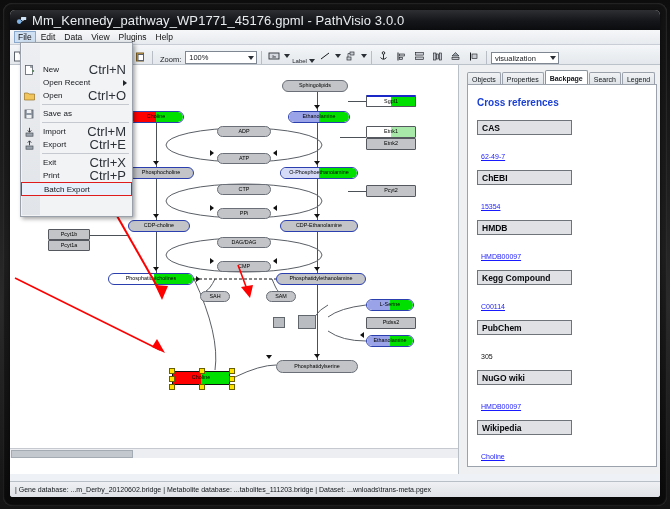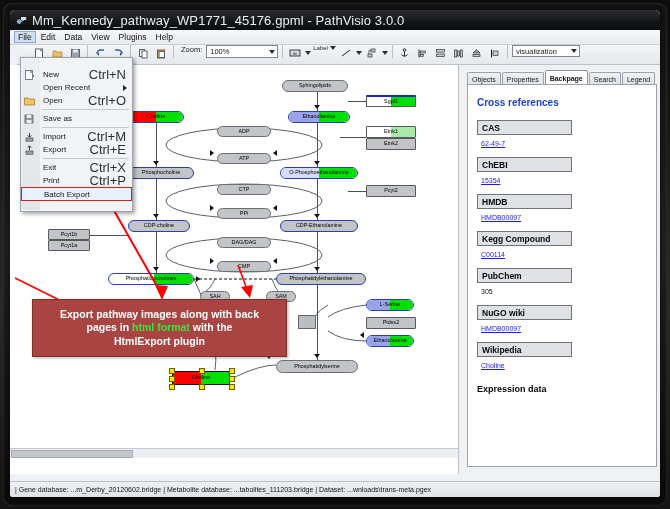--- a/index.html
+++ b/index.html
@@ -40,24 +40,24 @@
     position:absolute;left:0;top:20px;width:100%;height:15px;
     background:linear-gradient(180deg,#f6f7f9 0%,#e7eaee 100%);
     border-bottom:1px solid #c9ced6;
     display:flex;align-items:center;padding-left:4px;box-sizing:border-box;
   }
   .menubar .mi{font-size:8.5px;color:#101010;padding:1px 4px;margin-right:1px;}
   .menubar .mi.open{background:#cfe0f3;border:1px solid #8aa9cc;padding:0 3px;}
 
   
   .toolbar{
-    position:absolute;left:7px;top:35px;width:100%;height:20px;
+    position:absolute;left:0;top:35px;width:100%;height:20px;
     background:linear-gradient(180deg,#f4f6f8 0%,#e4e8ec 100%);
     border-bottom:1px solid #bcc2ca;
-    display:flex;align-items:flex-start;padding-left:14px;box-sizing:border-box;
+    display:flex;align-items:flex-end;padding-left:0;box-sizing:border-box;
     gap:2px;
   }
   .tbtn{width:14px;height:14px;display:flex;align-items:center;justify-content:center;
         border:1px solid transparent;border-radius:2px;}
   .sep{width:1px;height:13px;background:#b8bec6;margin:0 2px;}
   .zoomlbl{font-size:7.5px;color:#15181c;margin:0 2px 0 3px;}
   .combo{
     height:13px;border:1px solid #7f8792;background:#fff;
     display:flex;align-items:center;font-size:7.5px;color:#15181c;
     padding-left:3px;box-sizing:border-box;position:relative;
@@ -100,24 +100,24 @@
      border-left:4px solid #111;}
   .arrow-l{position:absolute;width:0;height:0;
      border-top:3px solid transparent;border-bottom:3px solid transparent;
      border-right:4px solid #111;}
 
   
   .handle{position:absolute;width:3.5px;height:3.5px;background:#ffe400;border:.7px solid #6a6000;z-index:9;}
 
   
   .filemenu{
-    position:absolute;left:10px;top:47px;width:113px;
+    position:absolute;left:10px;top:32px;width:113px;
     background:#f2f3f5;border:1px solid #9aa1ab;
     box-shadow:2px 2px 4px rgba(0,0,0,.35);z-index:40;
-    padding:10px 0;box-sizing:border-box;
+    padding:20px 0;box-sizing:border-box;
   }
   .filemenu .strip{position:absolute;left:1px;top:1px;bottom:1px;width:18px;
     background:linear-gradient(180deg,#eceef1,#e1e4e8);}
   .fmi{position:relative;height:13px;display:flex;align-items:center;
        font-size:8px;color:#14171b;padding-left:22px;box-sizing:border-box;}
   .fmi .acc{position:absolute;right:6px;font-size:13px;color:#2c3138;}
   .fmi.dis,.fmi.dis .acc{color:#a4aab2;}
   .fmi .ic{position:absolute;left:3px;top:2px;width:11px;height:10px;}
   .fmi .sub{position:absolute;right:5px;width:0;height:0;
      border-top:3px solid transparent;border-bottom:3px solid transparent;
@@ -149,21 +149,21 @@
        border:1px solid #9ba2ab;border-bottom:none;margin-right:1px;
        display:flex;align-items:center;border-radius:2px 2px 0 0;}
   .tab.active{background:#fff;height:14px;font-weight:bold;border-color:#8a929c;}
   .tabline{position:absolute;left:8px;top:19px;width:190px;height:1px;background:#9ba2ab;}
   .sidebody{position:absolute;left:8px;top:20px;width:190px;height:382px;
         background:#fff;border:1px solid #9ba2ab;border-top:none;
         box-sizing:border-box;overflow:hidden;padding:8px 9px;}
   .xrefs-title{font-size:10px;font-weight:bold;color:#1a3fd4;margin:4px 0 12px 0;}
   .xbox{border:1px solid #6f747b;background:#dfe1e4;width:95px;height:15px;
         display:flex;align-items:center;padding-left:4px;box-sizing:border-box;
-        font-size:8.5px;font-weight:bold;color:#05070a;margin-bottom:5px;}
+        font-size:8.5px;font-weight:bold;color:#05070a;margin-bottom:18px;}
   .xval{font-size:7px;color:#1a1aff;text-decoration:underline;margin:0 0 10px 4px;}
   .xval.plain{color:#111;text-decoration:none;}
   .exprdata{font-size:9px;font-weight:bold;color:#05070a;margin-top:15px;}
 
   
   .statusbar{position:absolute;left:0;bottom:0;width:100%;height:16px;
     background:linear-gradient(180deg,#eef0f3,#dfe2e6);
     border-top:1px solid #b9bfc7;display:flex;align-items:center;
     padding-left:5px;box-sizing:border-box;}
   .statusbar .st{font-size:7px;color:#101418;white-space:nowrap;}
@@ -595,27 +595,20 @@
       <div class="fmi">
         <span>Print</span>
         <span class="acc">Ctrl+P</span>
       </div>
 
       <div class="fmi hl">
         <span>Batch Export</span>
       </div>
     </div>
 
-    <div class="callout">
-      <p>
-        <span>Export pathway images along with back</span><br>
-        <span>pages in </span><span class="grn">html format</span><span> with the</span><br>
-        <span>HtmlExport plugin</span>
-      </p>
-    </div>
 
     <div class="side">
       <div class="tabstrip">
         <div class="tab">Objects</div>
         <div class="tab">Properties</div>
         <div class="tab active">Backpage</div>
         <div class="tab">Search</div>
         <div class="tab">Legend</div>
       </div>
       <div class="tabline"></div>

